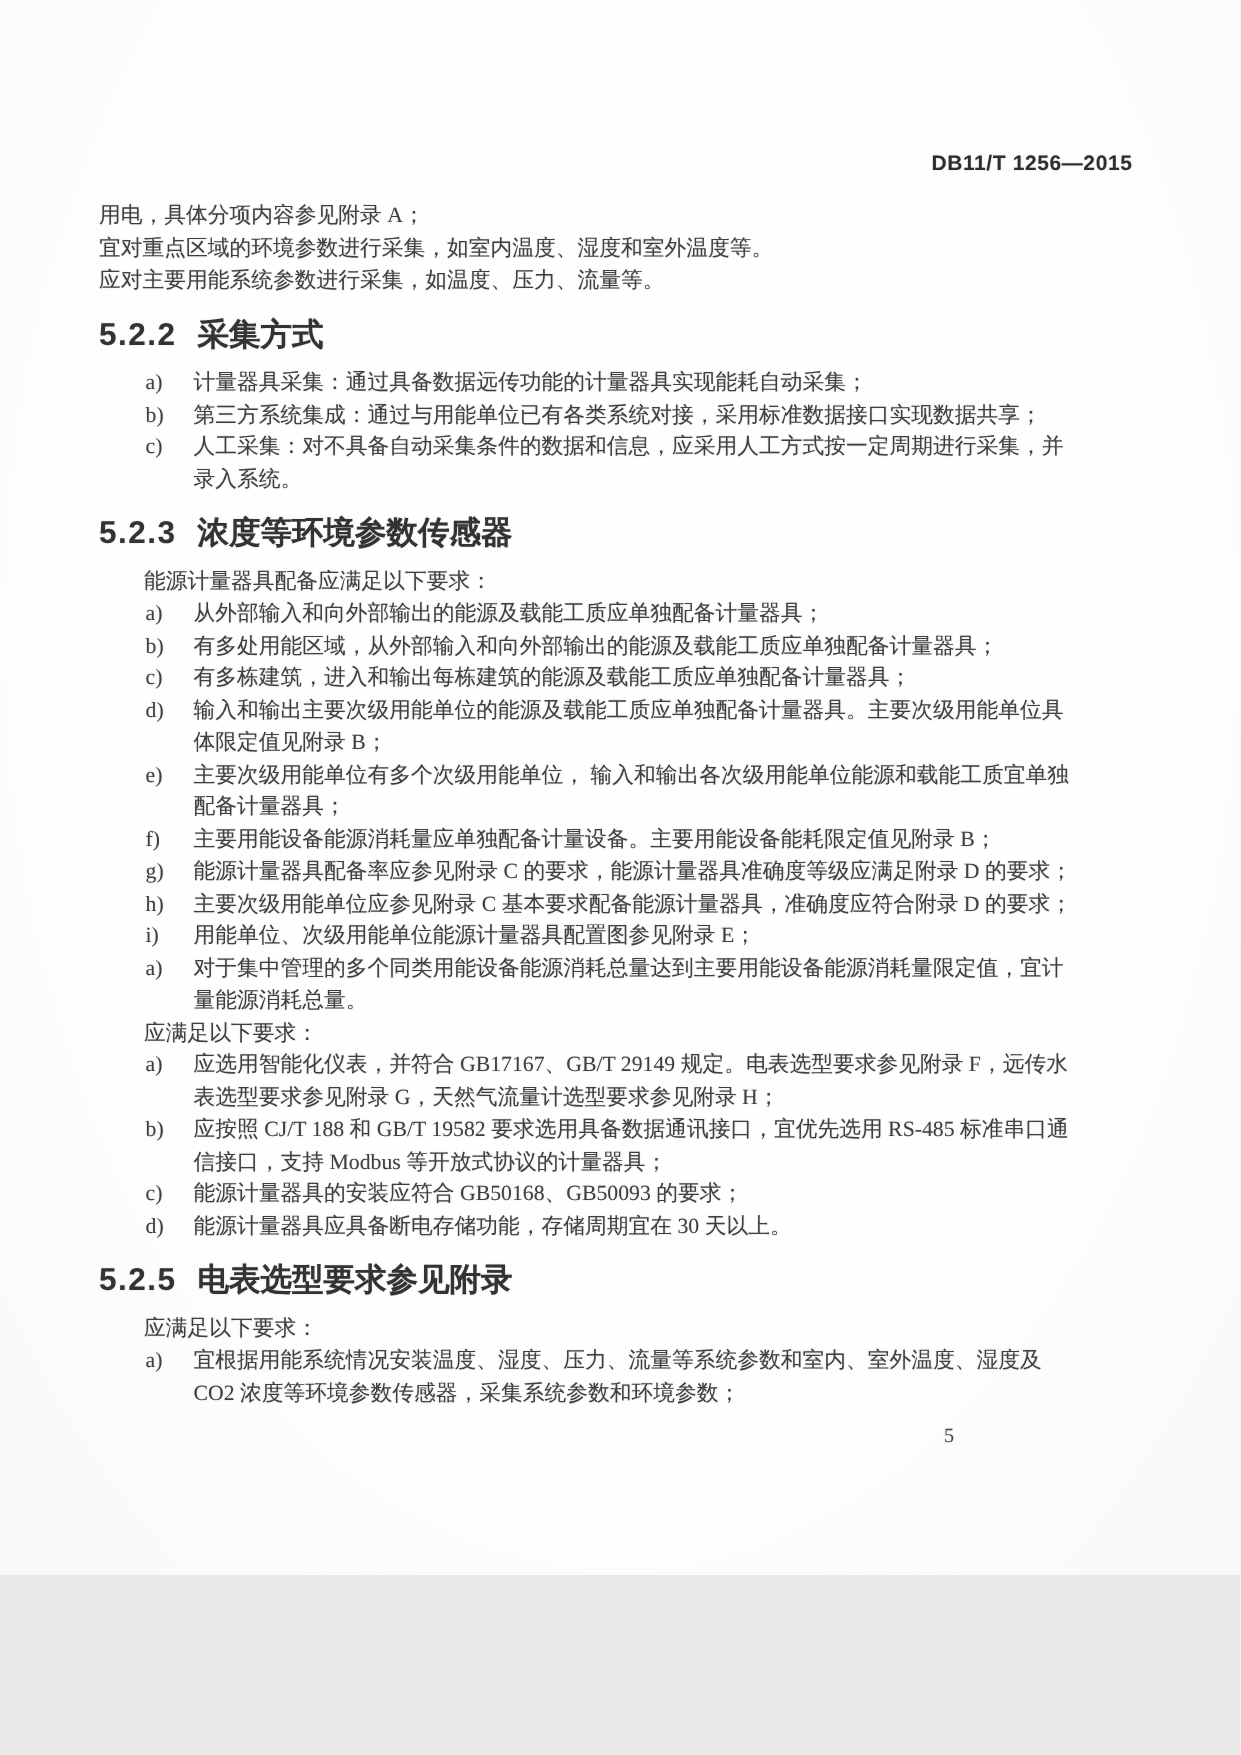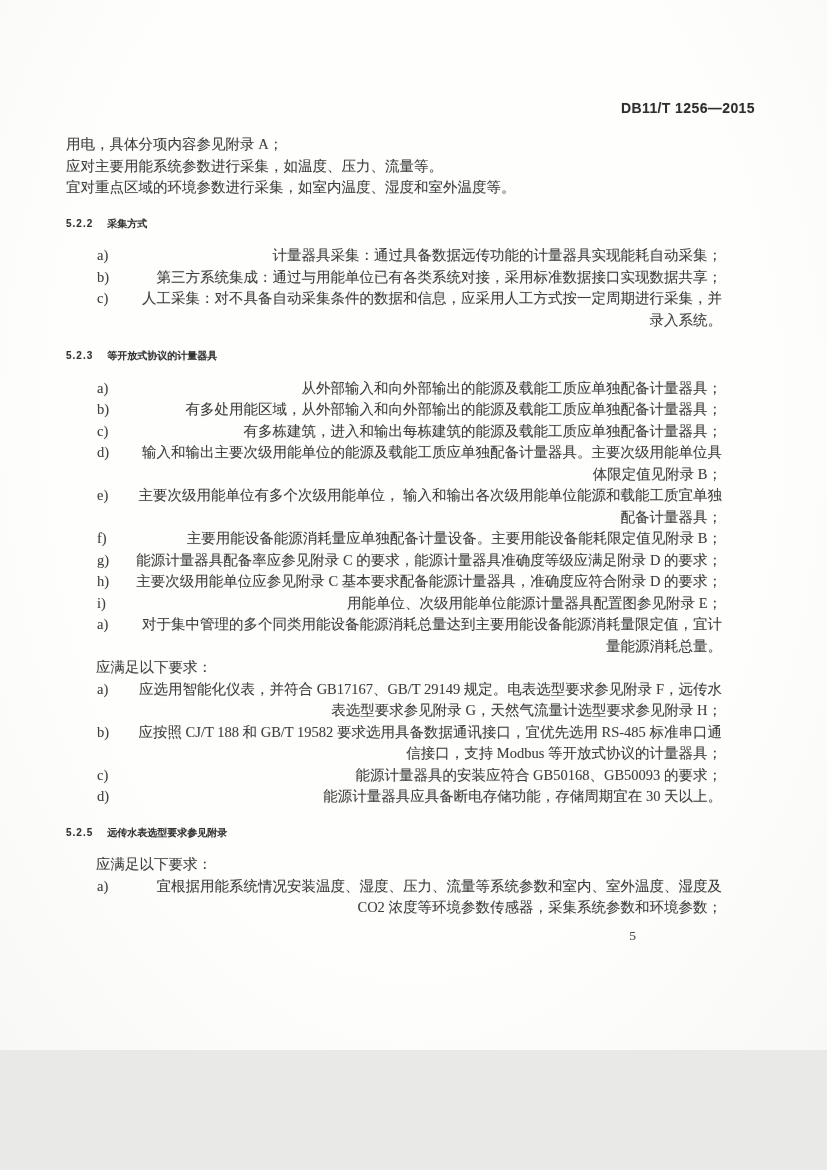--- a/index.html
+++ b/index.html
@@ -34,64 +34,65 @@
   }
   .content p { margin: 0; }
   .ind1 { margin-left: 15px; }
   .ind4 { margin-left: 60px; }
   .dash-item { margin-left: 13px; padding-left: 21px; text-indent: -21px; }
   .lead { text-indent: 30px; }
   .sec-h {
     margin: 14px 0 11px 0;
     font-family: "Liberation Sans", "DejaVu Sans", sans-serif;
     font-weight: 700;
-    font-size: 10px;
+    font-size: 21px;
     line-height: 21.5px;
     color: #333333;
   }
   .sec-h .sec-num { margin-right: 14px; letter-spacing: 1px; }
   .li { display: flex; margin-left: 31px; }
   .li-label { flex: none; width: 32px; }
-  .li-text { flex: 1; padding-right: 4px; text-align: right; }
+  .li-text { flex: 1; padding-right: 4px; }
   .page-num {
     text-align: right;
     padding-right: 90px;
     margin-top: 6px;
     font-size: 13.5px;
     color: #4a4a4a;
   }
 </style>
 </head>
 <body>
 
 <div class="page">
 
   <span class="doc-code">DB11/T 1256—2015</span>
 
   <div class="content">
 
     <p class="ind4">用电，具体分项内容参见附录 A；</p>
+    <p class="ind1">宜对重点区域的环境参数进行采集，如室内温度、湿度和室外温度等。</p>
     <p class="ind1">应对主要用能系统参数进行采集，如温度、压力、流量等。</p>
-    <p class="ind1">宜对重点区域的环境参数进行采集，如室内温度、湿度和室外温度等。</p>
 
     <h2 class="sec-h"><span class="sec-num">5.2.2</span><span class="sec-title">采集方式</span></h2>
     <div class="li">
       <span class="li-label">a)</span>
       <span class="li-text">计量器具采集：通过具备数据远传功能的计量器具实现能耗自动采集；</span>
     </div>
     <div class="li">
       <span class="li-label">b)</span>
       <span class="li-text">第三方系统集成：通过与用能单位已有各类系统对接，采用标准数据接口实现数据共享；</span>
     </div>
     <div class="li">
       <span class="li-label">c)</span>
       <span class="li-text">人工采集：对不具备自动采集条件的数据和信息，应采用人工方式按一定周期进行采集，并录入系统。</span>
     </div>
 
-    <h2 class="sec-h"><span class="sec-num">5.2.3</span><span class="sec-title">等开放式协议的计量器具</span></h2>
+    <h2 class="sec-h"><span class="sec-num">5.2.3</span><span class="sec-title">浓度等环境参数传感器</span></h2>
+    <p class="lead">能源计量器具配备应满足以下要求：</p>
     <div class="li">
       <span class="li-label">a)</span>
       <span class="li-text">从外部输入和向外部输出的能源及载能工质应单独配备计量器具；</span>
     </div>
     <div class="li">
       <span class="li-label">b)</span>
       <span class="li-text">有多处用能区域，从外部输入和向外部输出的能源及载能工质应单独配备计量器具；</span>
     </div>
     <div class="li">
       <span class="li-label">c)</span>
@@ -137,21 +138,21 @@
     </div>
     <div class="li">
       <span class="li-label">c)</span>
       <span class="li-text">能源计量器具的安装应符合 GB50168、GB50093 的要求；</span>
     </div>
     <div class="li">
       <span class="li-label">d)</span>
       <span class="li-text">能源计量器具应具备断电存储功能，存储周期宜在 30 天以上。</span>
     </div>
 
-    <h2 class="sec-h"><span class="sec-num">5.2.5</span><span class="sec-title">远传水表选型要求参见附录</span></h2>
+    <h2 class="sec-h"><span class="sec-num">5.2.5</span><span class="sec-title">电表选型要求参见附录</span></h2>
     <p class="lead">应满足以下要求：</p>
     <div class="li">
       <span class="li-label">a)</span>
       <span class="li-text">宜根据用能系统情况安装温度、湿度、压力、流量等系统参数和室内、室外温度、湿度及 CO2 浓度等环境参数传感器，采集系统参数和环境参数；</span>
     </div>
 
     <div class="page-num">5</div>
 
   </div>
 </div>

